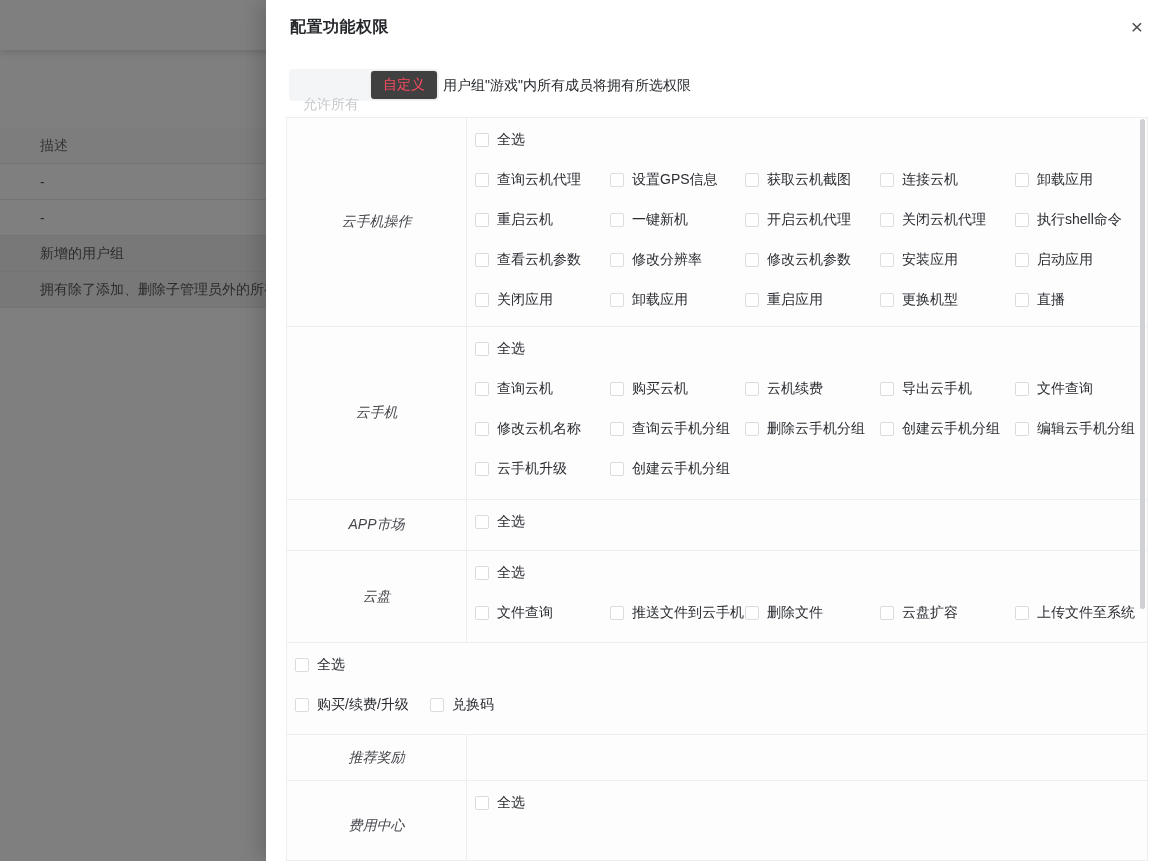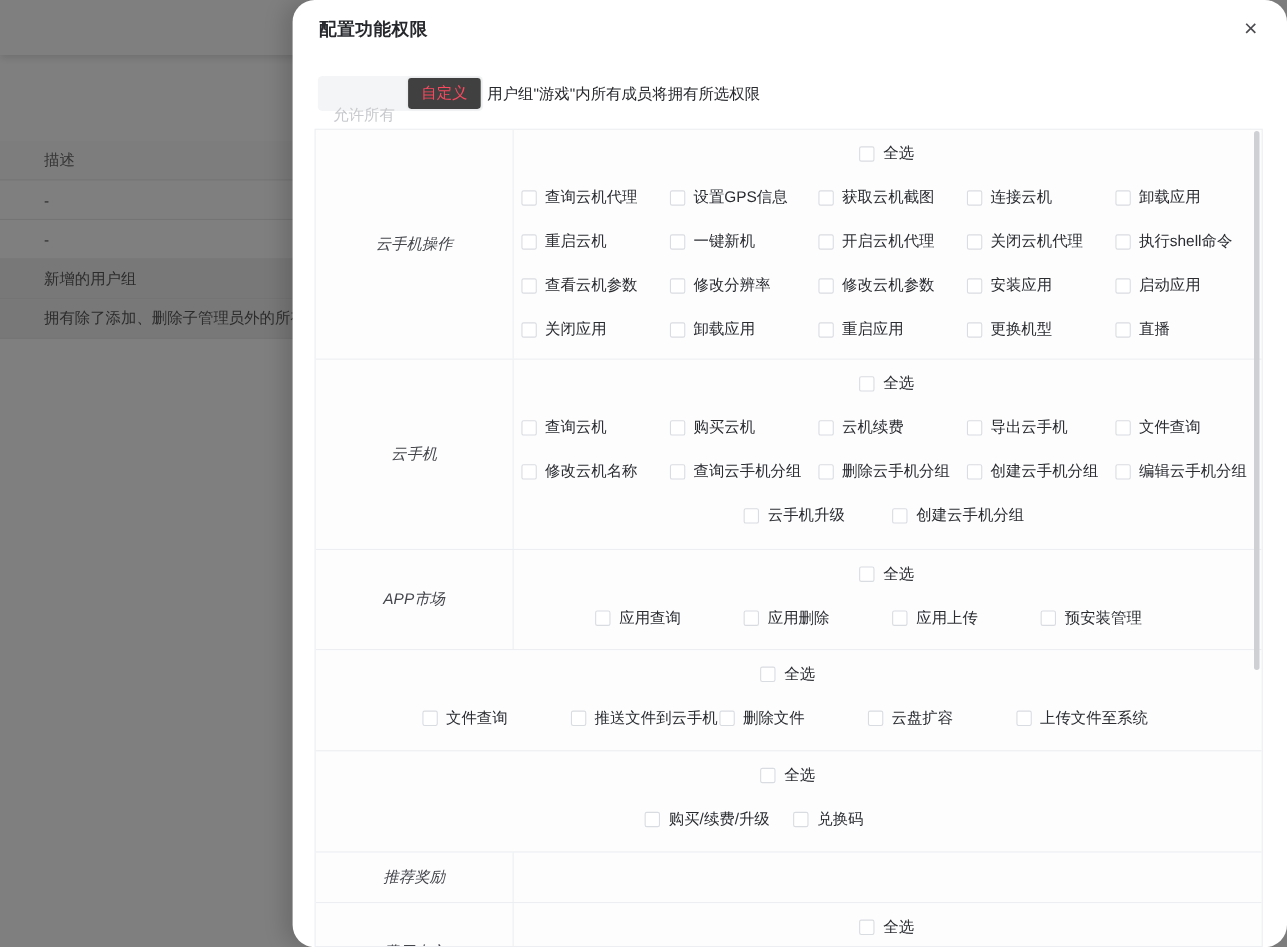--- a/index.html
+++ b/index.html
@@ -15,21 +15,21 @@
     display:flex; align-items:center; padding-left:40px; color:#6b6b6b; font-size:14px; }
   .bg-row { height:36px; border-bottom:1px solid #e8e8e8; display:flex; align-items:center;
     padding-left:40px; color:#595959; font-size:14px; white-space:nowrap; overflow:hidden; }
   .bg-row.shaded { background:#f1f1f2; }
 
   
   .overlay { position:absolute; inset:0; background:rgba(0,0,0,0.5); }
 
   
   .drawer { position:absolute; top:0; left:266px; width:904px; height:861px;
-    background:#fff; box-shadow:-8px 0 18px rgba(0,0,0,0.15);border-radius:20px; }
+    background:#fff; box-shadow:-8px 0 18px rgba(0,0,0,0.15); }
   .drawer-title { position:absolute; top:17px; left:24px; font-size:16px;
     font-weight:700; color:#26282c; letter-spacing:0.5px; }
   .close-btn { position:absolute; top:14px; right:20px; width:26px; height:26px;
     border:none; background:transparent; font-size:21px; line-height:26px;
     color:#4c4c50; cursor:pointer; }
 
   .seg { position:absolute; top:69px; left:23px; height:32px; display:flex;
     align-items:center; background:#f4f5f6; border-radius:4px; padding:2px; }
   .seg-item { height:28px; display:flex; align-items:center; padding:0 12px;
     font-size:14px; border-radius:3px; cursor:pointer; }
@@ -43,21 +43,21 @@
     overflow:hidden; border:1px solid #eceef1; background:#fdfdfe; }
   .section { display:flex; border-bottom:1px solid #eceef1; }
   .cat { flex:0 0 180px; display:flex; align-items:center; justify-content:center;
     border-right:1px solid #eceef1; font-size:14px; color:#44464b;font-style:italic; }
   .sec-content { flex:1; padding:2px 0 6px 8px; min-width:0; }
   .sec2 .sec-content { padding-bottom:10px; }
   .sec3 .sec-content { padding-bottom:8px; }
   .sec4 .sec-content, .sec5 .sec-content { padding-bottom:9px; }
   .sec6 { min-height:46px; }
   .sec7 { height:90px; border-bottom:none; }
-  .crow { height:40px; display:flex; align-items:center;justify-content:center; }
+  .crow { height:40px; display:flex; align-items:center; }
   .item { flex:0 0 135px; display:flex; align-items:center; gap:8px;
     font-size:14px; color:#2a2c30; white-space:nowrap; }
   .item.wide { flex:0 0 auto; padding-right:10px; }
   .cbx { flex:0 0 14px; width:14px; height:14px; background:#fff;
     border:1px solid #d9dce1; border-radius:2px; cursor:pointer; }
   .scroll-thumb { position:absolute; top:1px; right:2px; width:5px; height:490px;
     background:#ced0d4; border-radius:3px; }
 </style>
 </head>
 <body>
@@ -264,41 +264,24 @@
         </div>
         <div class="section sec3">
           <div class="cat">APP市场</div>
           <div class="sec-content">
             <div class="crow">
               <div class="item wide">
                 <span class="cbx"></span>
                 <span>全选</span>
               </div>
             </div>
-            <div class="crow">
-              <div class="item">
-                <span class="cbx"></span>
-                <span>应用查询</span>
-              </div>
-              <div class="item">
-                <span class="cbx"></span>
-                <span>应用删除</span>
-              </div>
-              <div class="item">
-                <span class="cbx"></span>
-                <span>应用上传</span>
-              </div>
-              <div class="item">
-                <span class="cbx"></span>
-                <span>预安装管理</span>
-              </div>
-            </div>
           </div>
         </div>
         <div class="section sec4">
+          <div class="cat">云盘</div>
           <div class="sec-content">
             <div class="crow">
               <div class="item wide">
                 <span class="cbx"></span>
                 <span>全选</span>
               </div>
             </div>
             <div class="crow">
               <div class="item">
                 <span class="cbx"></span>

